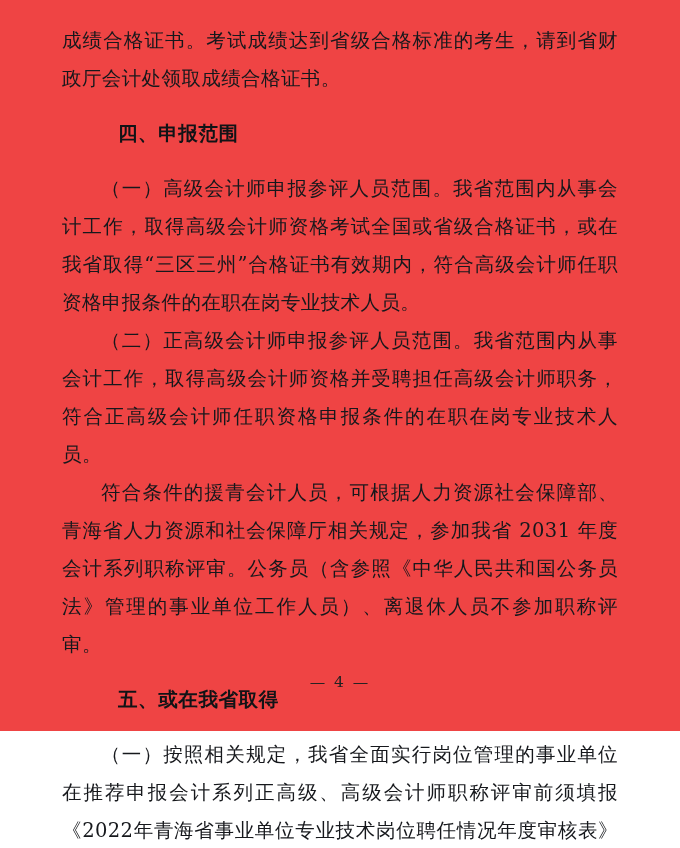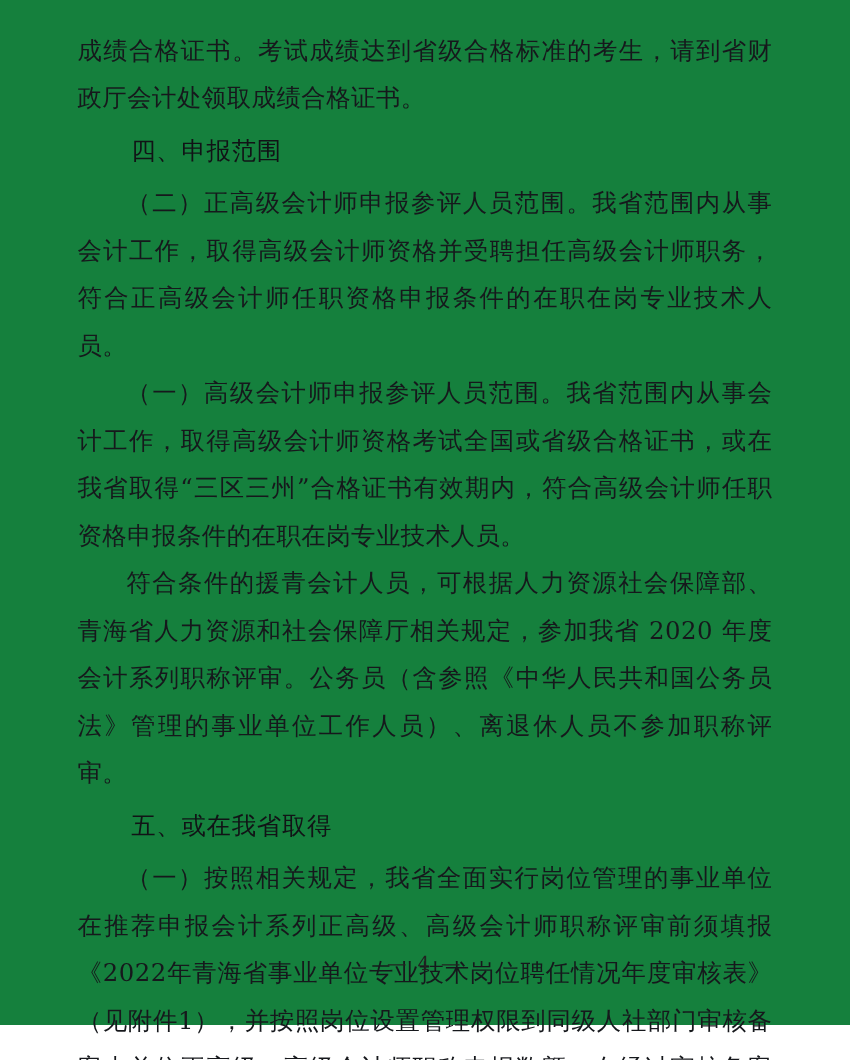--- a/index.html
+++ b/index.html
@@ -10,46 +10,46 @@
   body {
     width: 680px;
     height: 848px;
     font-family: "DejaVu Serif", "Liberation Serif", serif;
     color: #1a1a1a;
     position: relative;
     overflow: hidden;
   }
   .page {
     width: 680px;
-    height: 820px;
+    height: 731px;
     box-sizing: border-box;
     padding: 22px 62px 0 62px;
     position: relative;
-    background: #15803d;
+    background: #ef4444;
   }
   .doc-body {
     font-size: 19.5px;
     line-height: 38px;
     letter-spacing: 0.4px;
     color: #16181c;
     text-align: justify;
     text-justify: inter-ideograph;
   }
   .para {
     margin: 0;
     text-indent: 2em;
     font-weight: 400;
   }
   .para.noindent {
     text-indent: 0;
   }
   .heading {
-    margin: 4px;
+    margin: 17px;
     text-indent: 2em;
-    font-weight: 400;
+    font-weight: 700;
     font-size: 19.5px;
     line-height: 38px;
     letter-spacing: 0.6px;
     color: #111316;
   }
   .footer {
     position: absolute;
     left: 0;
     right: 0;
     bottom: 40px;
@@ -60,20 +60,20 @@
     font-family: "DejaVu Serif", "Liberation Serif", serif;
   }
 </style>
 </head>
 <body>
 
 <div class="page">
   <div class="doc-body">
     <p class="para noindent">成绩合格证书。考试成绩达到省级合格标准的考生，请到省财政厅会计处领取成绩合格证书。</p>
     <p class="heading">四、申报范围</p>
+    <p class="para">（一）高级会计师申报参评人员范围。我省范围内从事会计工作，取得高级会计师资格考试全国或省级合格证书，或在我省取得“三区三州”合格证书有效期内，符合高级会计师任职资格申报条件的在职在岗专业技术人员。</p>
     <p class="para">（二）正高级会计师申报参评人员范围。我省范围内从事会计工作，取得高级会计师资格并受聘担任高级会计师职务，符合正高级会计师任职资格申报条件的在职在岗专业技术人员。</p>
-    <p class="para">（一）高级会计师申报参评人员范围。我省范围内从事会计工作，取得高级会计师资格考试全国或省级合格证书，或在我省取得“三区三州”合格证书有效期内，符合高级会计师任职资格申报条件的在职在岗专业技术人员。</p>
-    <p class="para">符合条件的援青会计人员，可根据人力资源社会保障部、青海省人力资源和社会保障厅相关规定，参加我省 2020 年度会计系列职称评审。公务员（含参照《中华人民共和国公务员法》管理的事业单位工作人员）、离退休人员不参加职称评审。</p>
+    <p class="para">符合条件的援青会计人员，可根据人力资源社会保障部、青海省人力资源和社会保障厅相关规定，参加我省 2031 年度会计系列职称评审。公务员（含参照《中华人民共和国公务员法》管理的事业单位工作人员）、离退休人员不参加职称评审。</p>
     <p class="heading">五、或在我省取得</p>
     <p class="para">（一）按照相关规定，我省全面实行岗位管理的事业单位在推荐申报会计系列正高级、高级会计师职称评审前须填报《2022年青海省事业单位专业技术岗位聘任情况年度审核表》（见附件1），并按照岗位设置管理权限到同级人社部门审核备案本单位正高级、高级会计师职称申报数额，在经过审核备案的职称申报数额内进行本单位的职称申报推荐工作。未进行审核备案的，不予</p>
   </div>
   <div class="footer">— 4 —</div>
 </div>
 
 </body></html>

